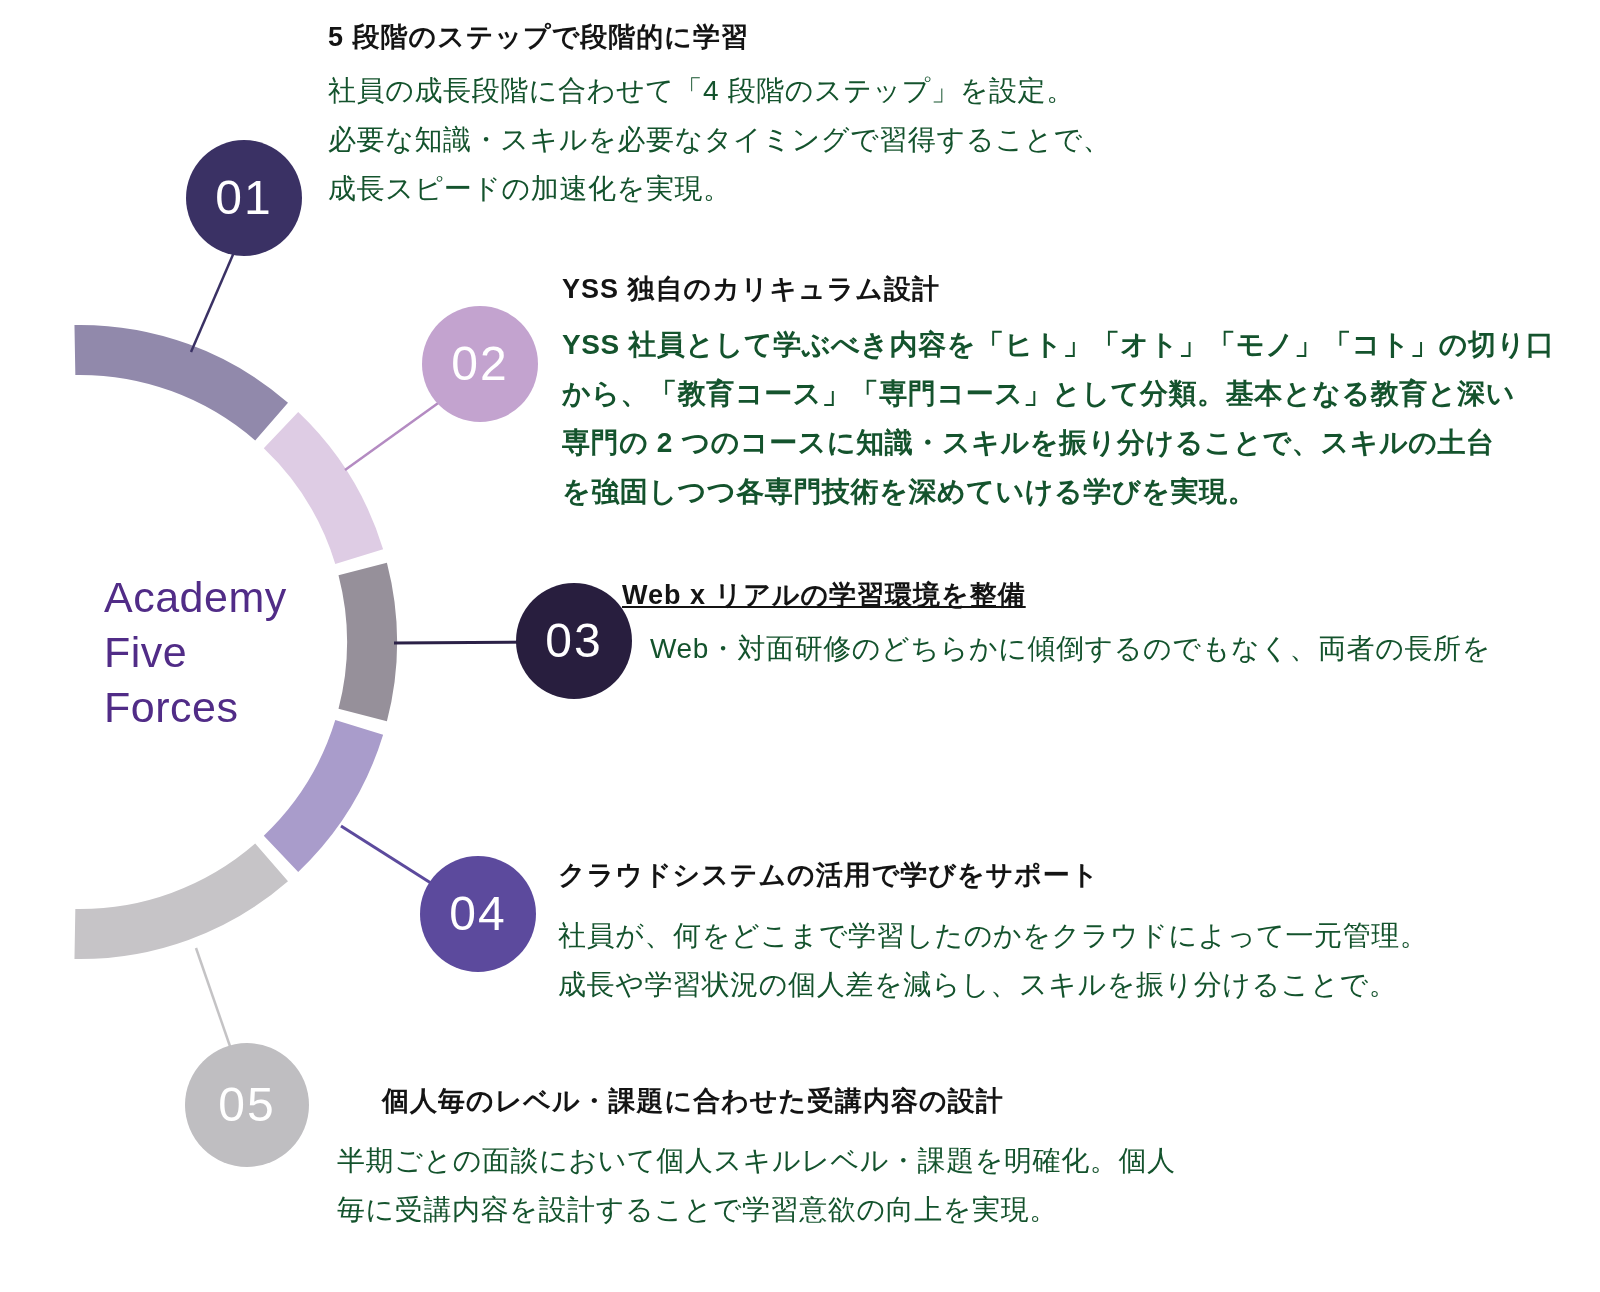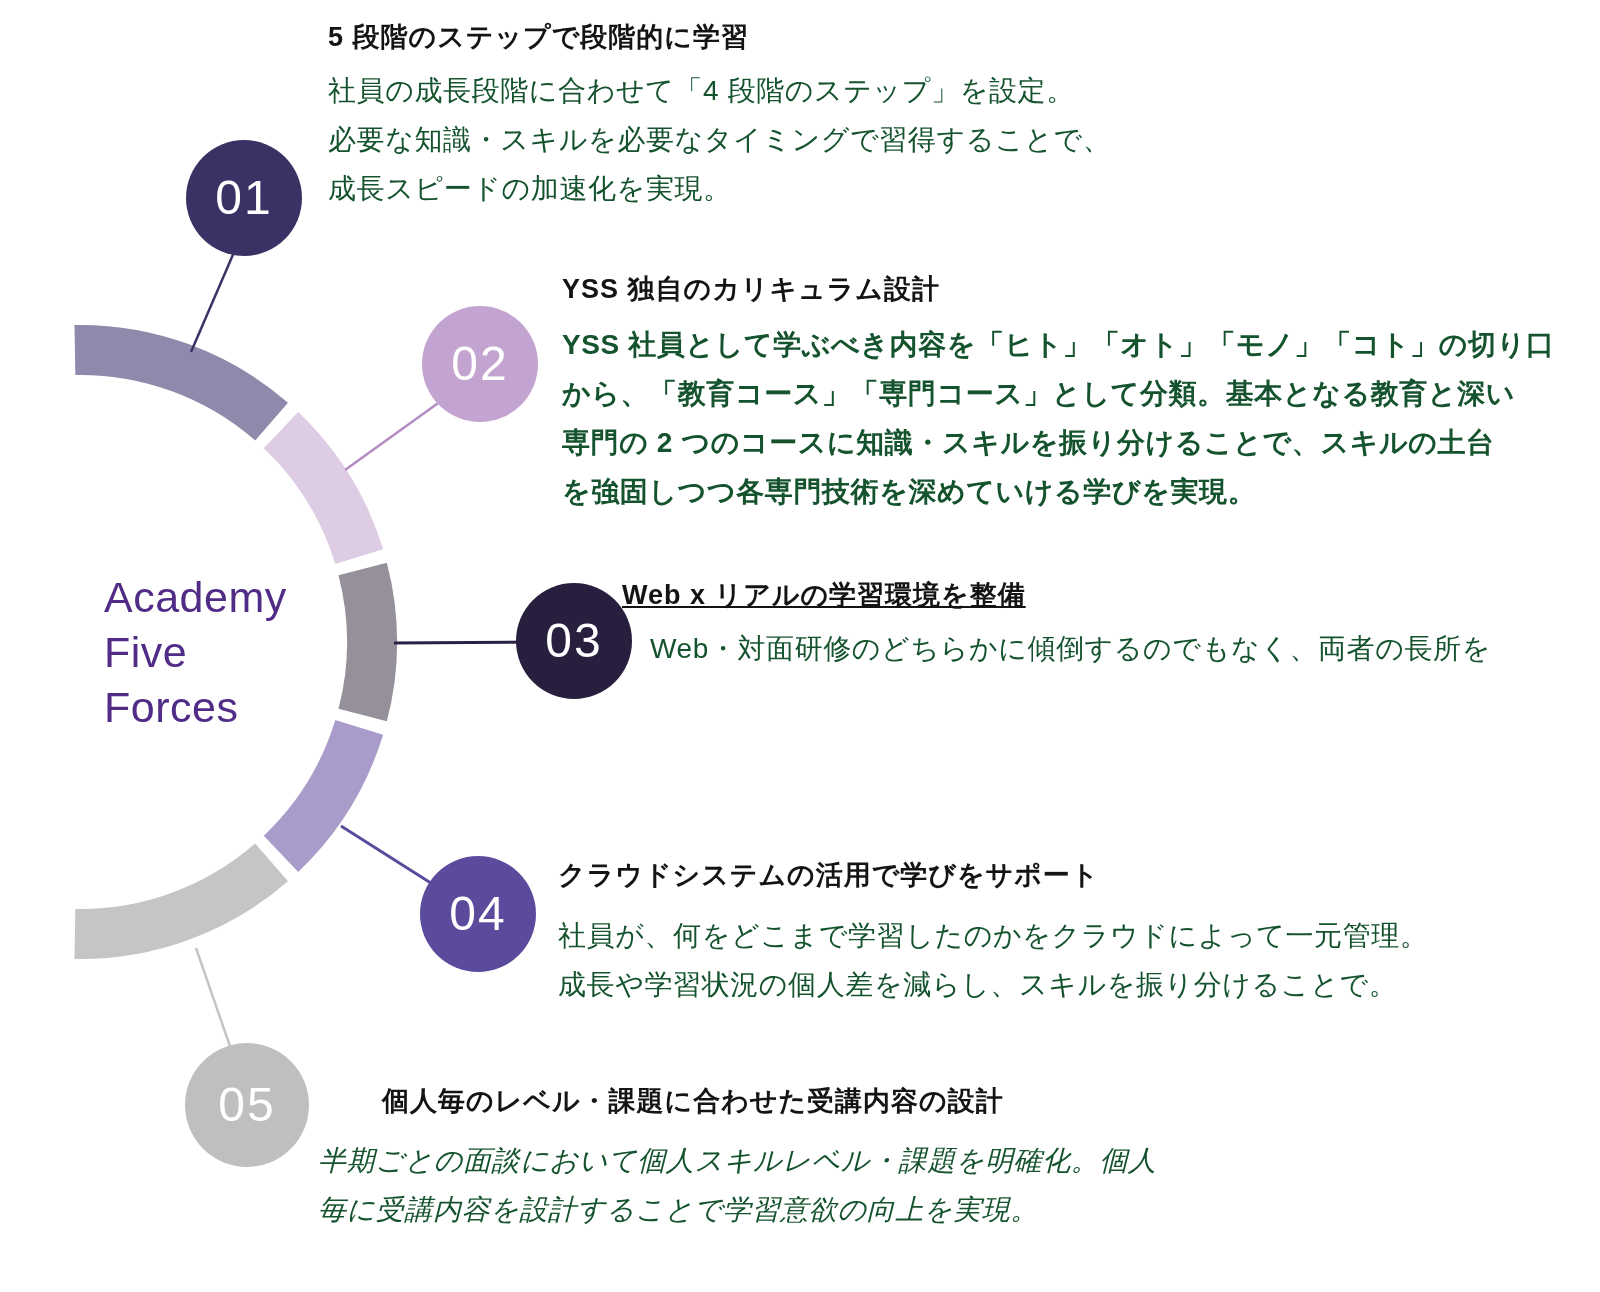--- a/index.html
+++ b/index.html
@@ -45,21 +45,21 @@
   }
   .t1 { left: 328px; top: 20px; }
   .b1 { left: 328px; top: 66px; }
   .t2 { left: 562px; top: 272px; }
   .b2 { left: 562px; top: 320px; font-weight: bold; }
   .t3 { left: 622px; top: 578px; text-decoration: underline; }
   .b3 { left: 650px; top: 624px; }
   .t4 { left: 558px; top: 858px; }
   .b4 { left: 558px; top: 911px; }
   .t5 { left: 334px; top: 1084px; margin-left: 48px; }
-  .b5 { left: 318px; top: 1136px; font-style: italic; }
+  .b5 { left: 337px; top: 1136px; }
 
   .circle-num {
     font-family: "Liberation Sans", "DejaVu Sans", sans-serif;
     font-size: 48px;
     letter-spacing: 2px;
     fill: #ffffff;
   }
 </style>
 </head>
 <body>

